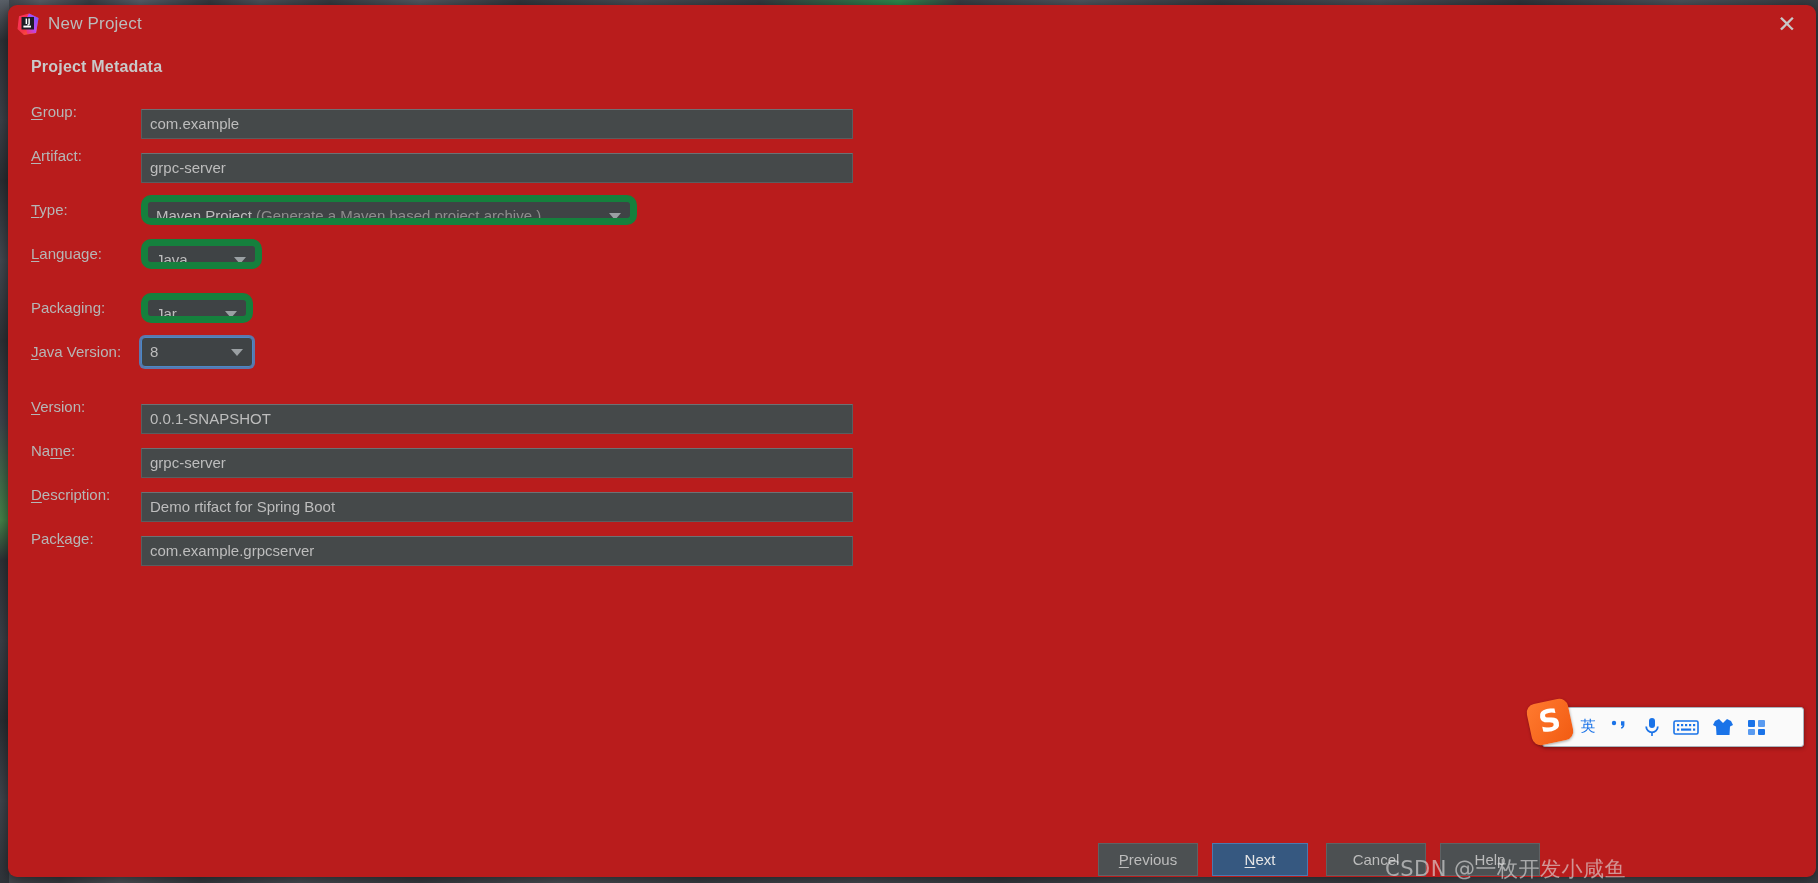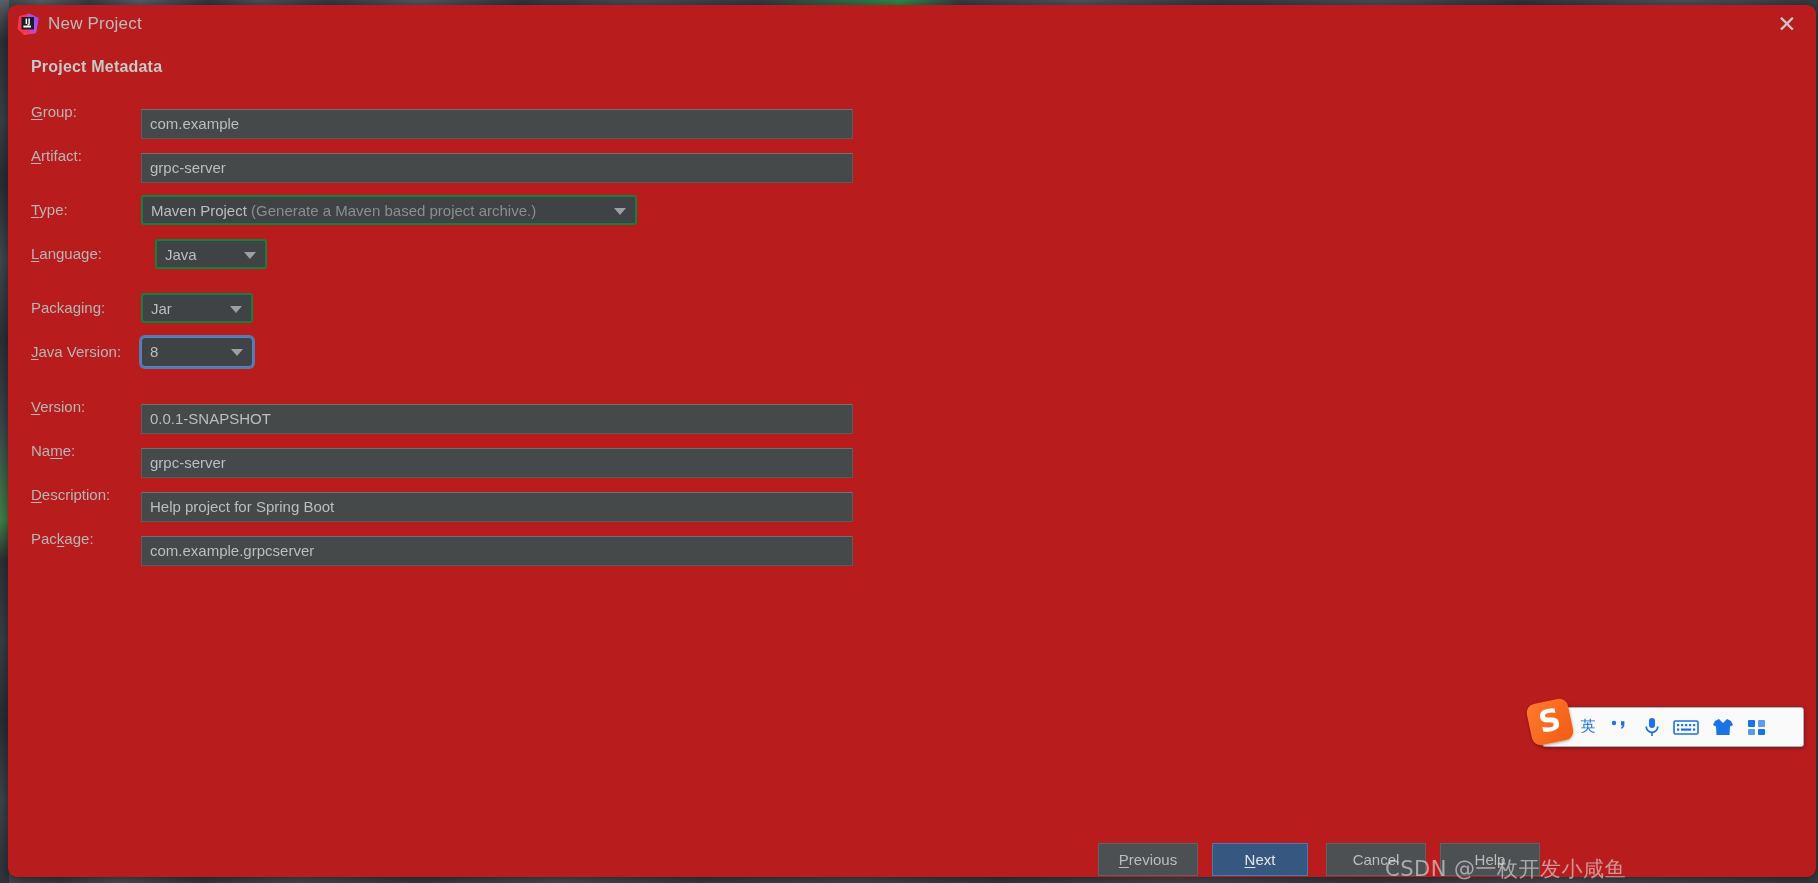--- a/index.html
+++ b/index.html
@@ -145,27 +145,27 @@
     padding-left: 8px;
     white-space: nowrap;
     overflow: hidden;
   }
 
   .combo {
     position: absolute;
     top: 0;
     height: 30px;
     background: #3f4345;
-    border: 2px solid #15803d;
+    border: 7px solid #15803d;
     box-sizing: border-box;
     color: #bdbdbd;
     font-size: 15px;
     line-height: 28px;
     padding-left: 8px;
-    border-radius: 3px;
+    border-radius: 10px;
     white-space: nowrap;
     overflow: hidden;
     cursor: pointer;
   }
   .combo .hint {
     color: #8d8d8d;
   }
   .combo-arrow {
     position: absolute;
     right: 9px;
@@ -314,21 +314,21 @@
     <div class="row-label"><u>T</u>ype:</div>
     <div class="combo" style="left:133px; width:496px;">
       <span>Maven Project</span>
       <span class="hint">(Generate a Maven based project archive.)</span>
       <span class="combo-arrow"></span>
     </div>
   </div>
 
   <div class="form-row" style="top:234px;">
     <div class="row-label"><u>L</u>anguage:</div>
-    <div class="combo" style="left:147px; width:112px;">
+    <div class="combo" style="left:133px; width:121px;">
       <span>Java</span>
       <span class="combo-arrow"></span>
     </div>
   </div>
 
   <div class="form-row" style="top:288px;">
     <div class="row-label">Packaging:</div>
     <div class="combo" style="left:133px; width:112px;">
       <span>Jar</span>
       <span class="combo-arrow"></span>
@@ -348,21 +348,21 @@
     <div class="text-field">0.0.1-SNAPSHOT</div>
   </div>
 
   <div class="form-row" style="top:431px;">
     <div class="row-label">Na<u>m</u>e:</div>
     <div class="text-field">grpc-server</div>
   </div>
 
   <div class="form-row" style="top:475px;">
     <div class="row-label"><u>D</u>escription:</div>
-    <div class="text-field">Help project for Spring Boot</div>
+    <div class="text-field">Demo rtifact for Spring Boot</div>
   </div>
 
   <div class="form-row" style="top:519px;">
     <div class="row-label">Pac<u>k</u>age:</div>
     <div class="text-field">com.example.grpcserver</div>
   </div>
 
   <div class="dlg-btn btn-normal" style="left:1090px; width:100px;"><u>P</u>revious</div>
   <div class="dlg-btn btn-default" style="left:1204px; width:96px;"><u>N</u>ext</div>
   <div class="dlg-btn btn-normal" style="left:1318px; width:100px;">Cancel</div>

